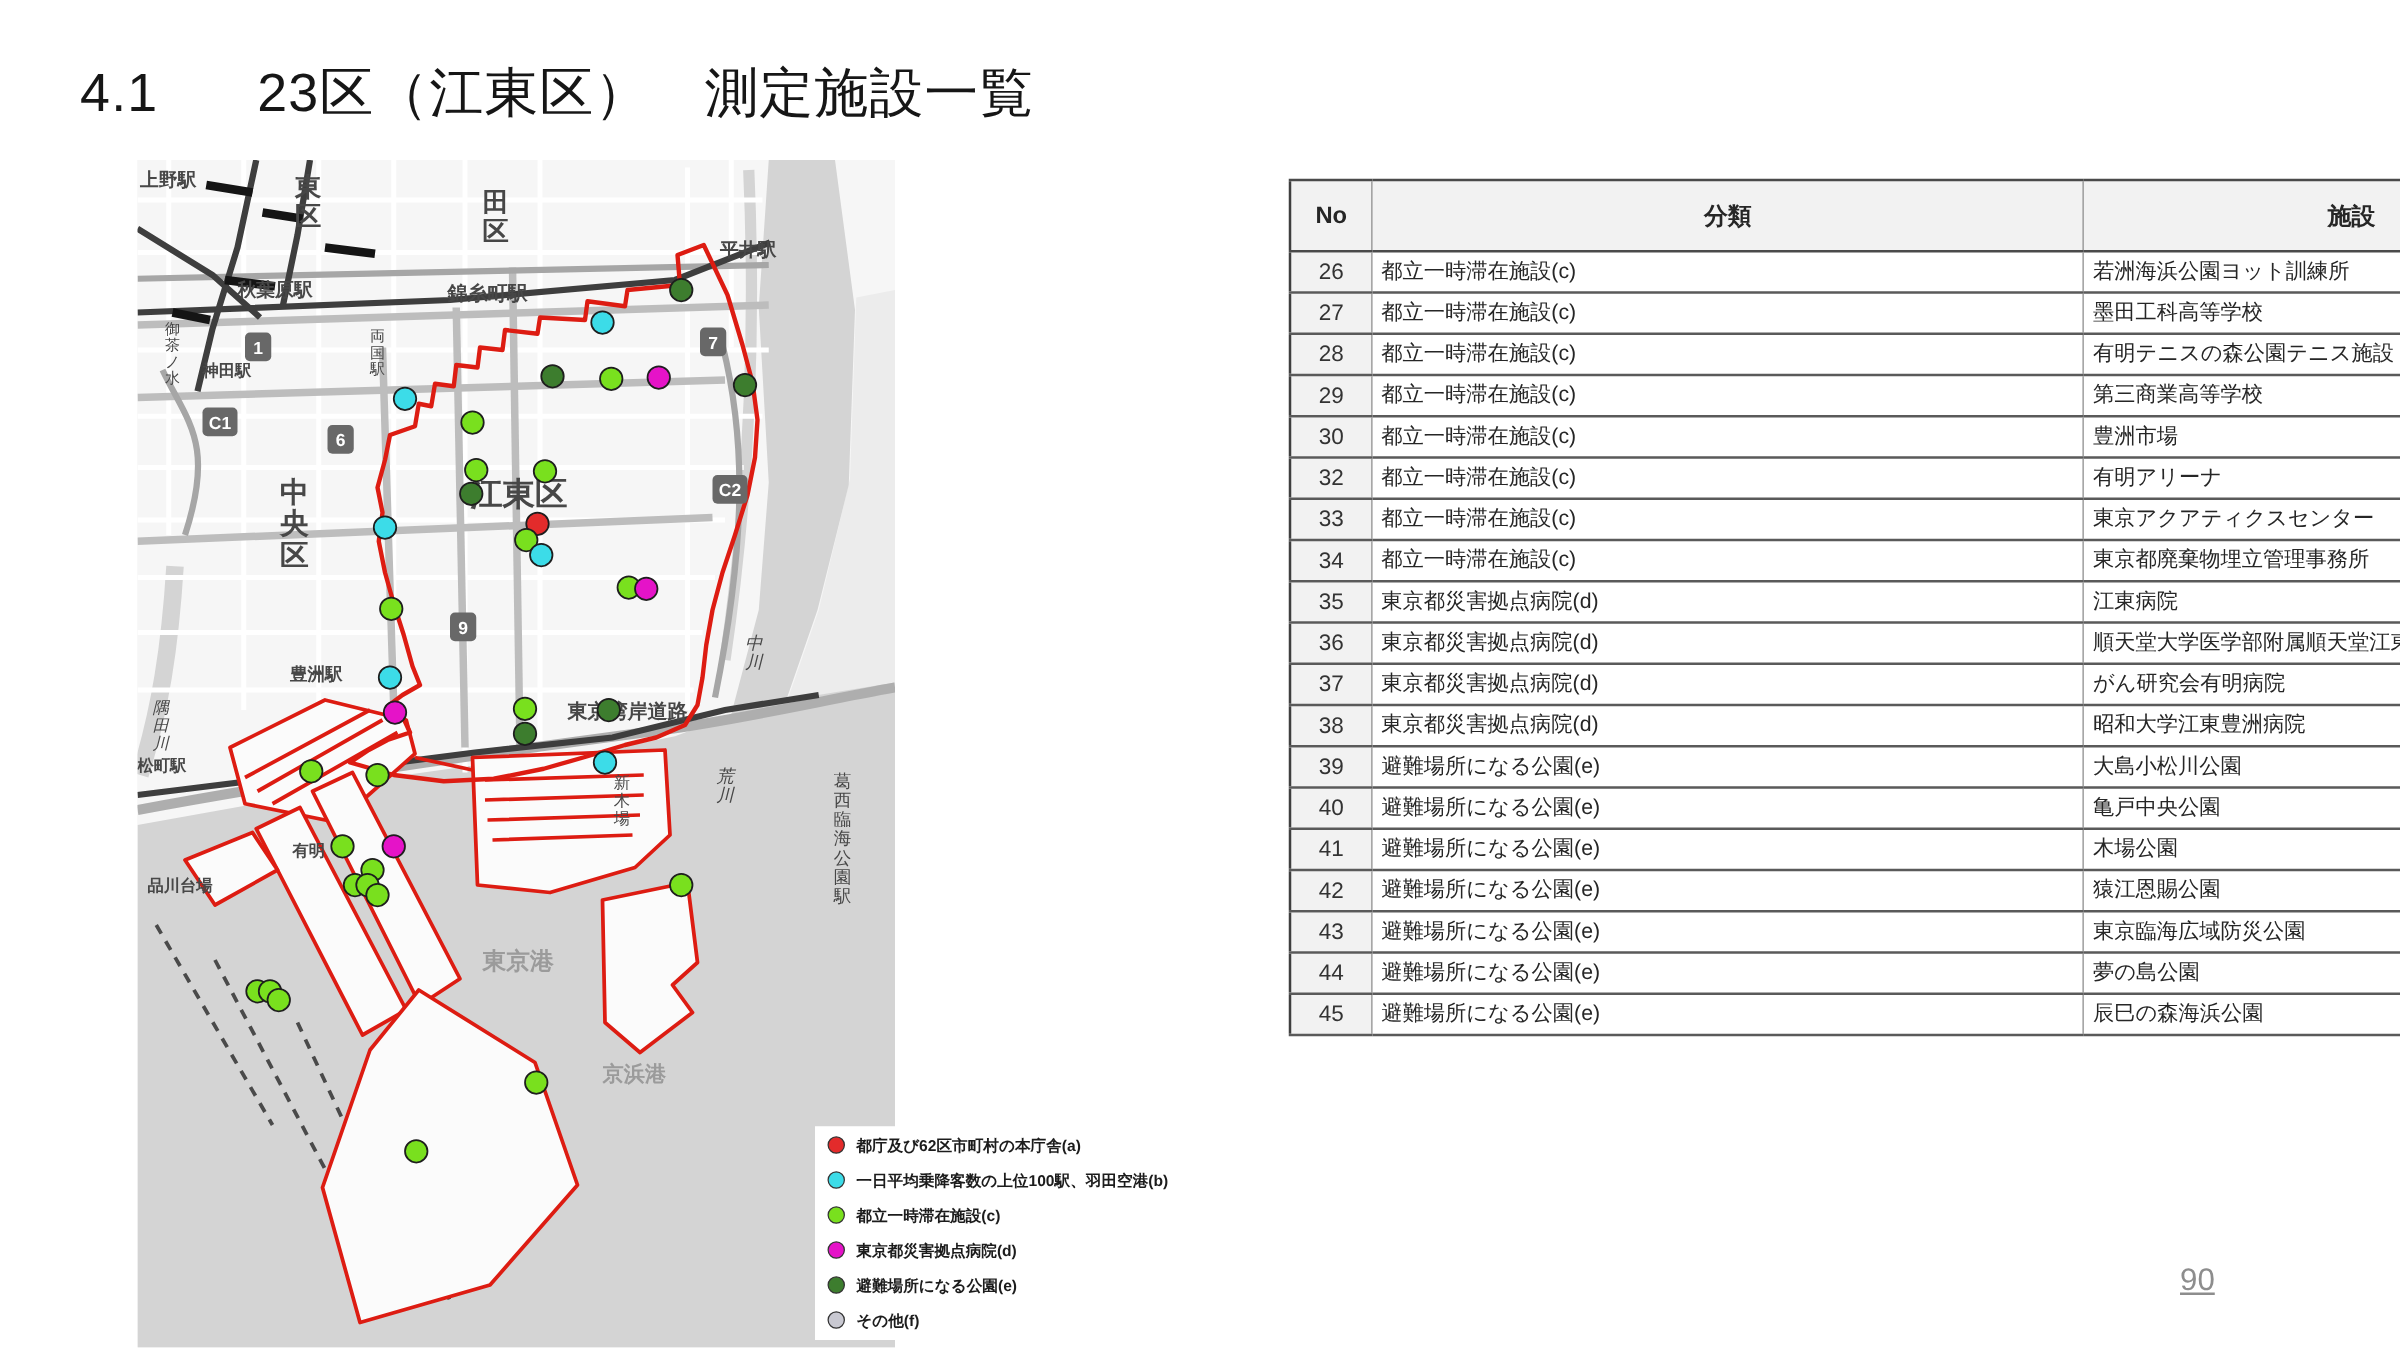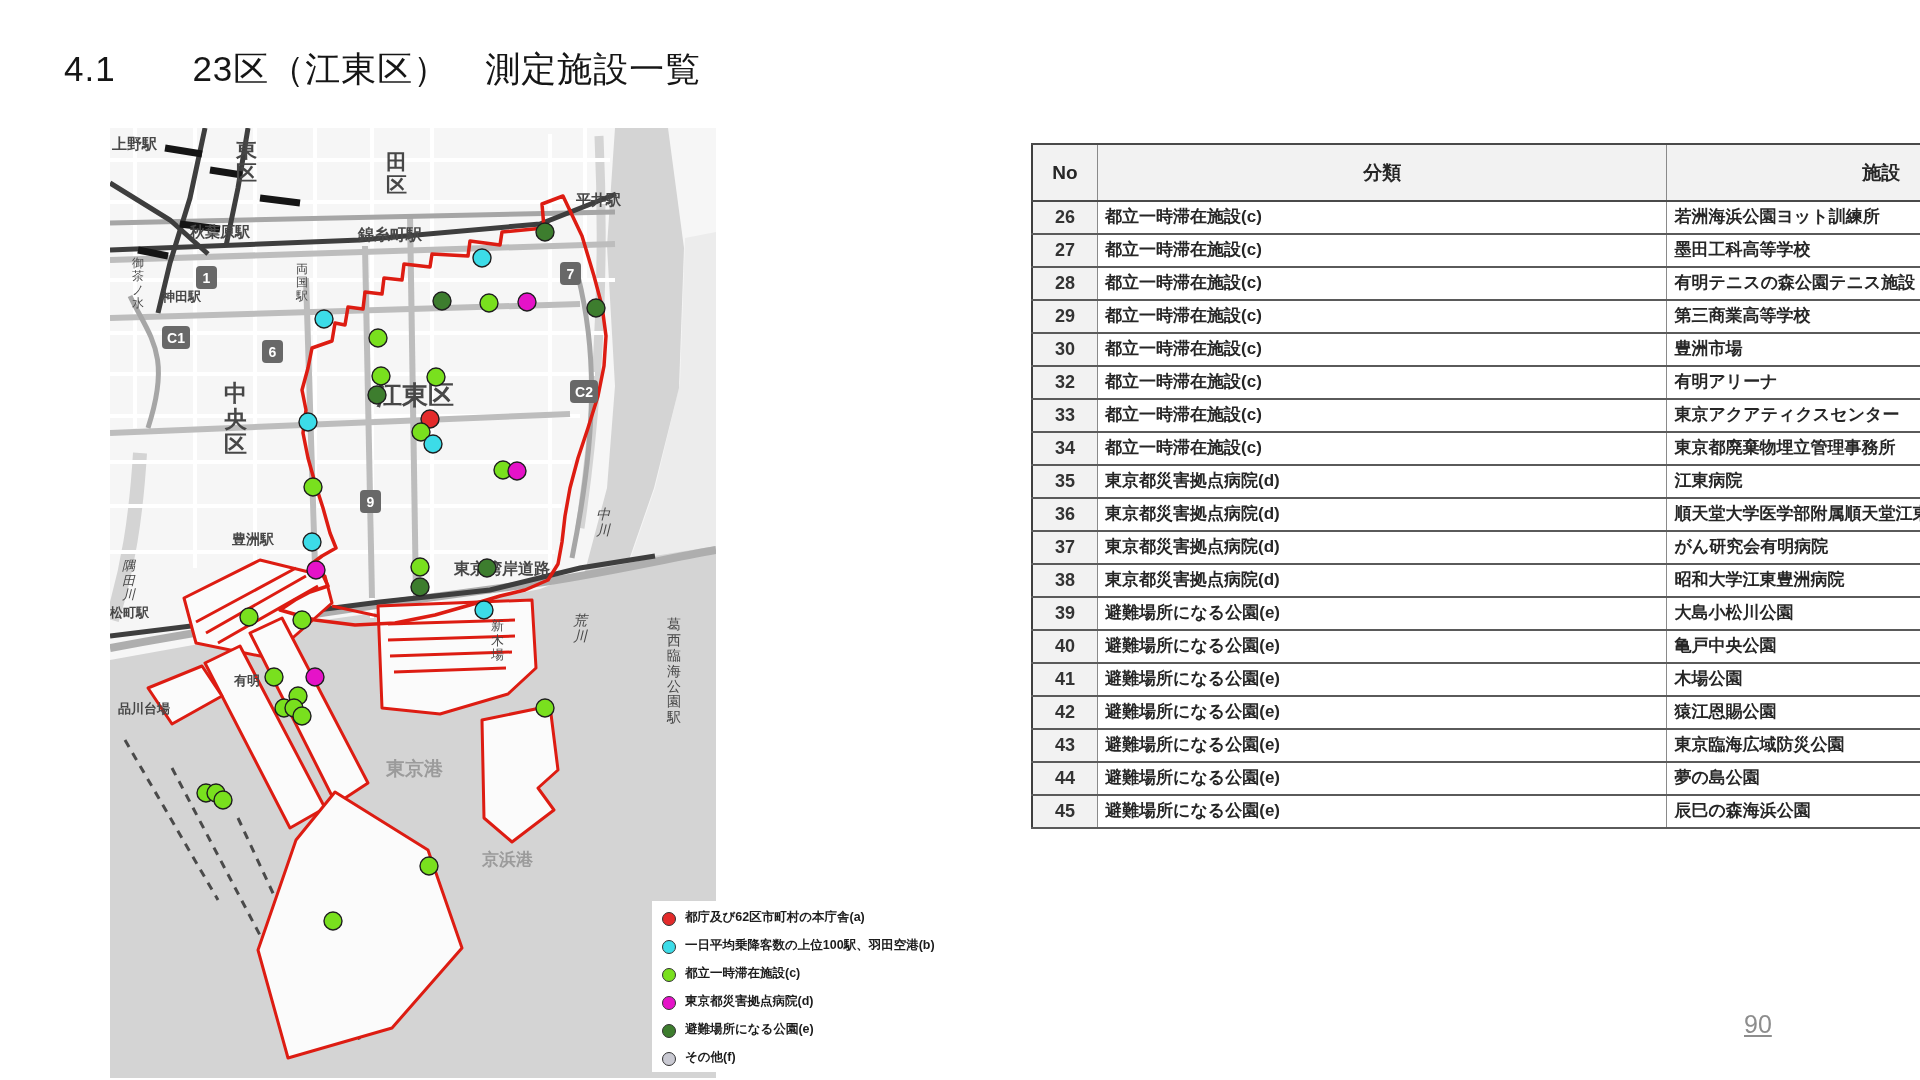--- a/index.html
+++ b/index.html
@@ -1,46 +1,46 @@
 <!DOCTYPE html>
 <html><head>
 <meta charset="utf-8">
 <style>
   html,body{margin:0;padding:0;}
   body{width:1920px;height:1080px;position:relative;background:#ffffff;overflow:hidden;
        font-family:"Liberation Sans","DejaVu Sans",sans-serif;}
   
-  .page-title{position:absolute;left:64px;top:46px;font-size:35px;color:#161616;
+  .page-title{position:absolute;left:64px;top:46px;font-size:43px;color:#161616;
               letter-spacing:1px;white-space:nowrap;}
   .page-title .num{display:inline-block;}
   .page-title .txt{display:inline-block;margin-left:66px;}
   
   .map-wrap{position:absolute;left:110px;top:128px;width:606px;height:950px;background:#f3f3f3;}
   .map-wrap svg{display:block;width:100%;height:100%;}
   
   .legend{position:absolute;left:652px;top:901px;width:316px;background:#ffffff;
           padding:8px 6px 6px 10px;box-sizing:border-box;}
-  .lg-row{display:flex;align-items:flex-end;margin-bottom:11px;}
+  .lg-row{display:flex;align-items:flex-start;margin-bottom:11px;}
   .lg-row:last-child{margin-bottom:0;}
   .lg-dot{width:14px;height:14px;border-radius:50%;border:1.5px solid #333;flex:0 0 auto;
           box-sizing:border-box;}
   .lg-label{font-size:12.5px;font-weight:bold;color:#1c1c1c;margin-left:9px;white-space:nowrap;}
   
   .table-wrap{position:absolute;left:989px;top:143px;width:1066px;padding-left:42px;}
   table.fac{border-collapse:collapse;width:100%;table-layout:fixed;color:#262626;}
   table.fac col.c1{width:57px;}
   table.fac col.c2{width:495px;}
   table.fac col.c3{width:373px;}
   table.fac th{background:#f2f2f2;font-weight:bold;font-size:19px;height:53px;
                border-top:2px solid #4a4a4a;border-bottom:2px solid #4a4a4a;
                border-left:1px solid #8a8a8a;border-right:1px solid #8a8a8a;}
   table.fac td{font-size:17px;height:29px;line-height:1.3;padding:1px 7px;
                border-top:2px solid #5a5a5a;border-bottom:2px solid #5a5a5a;
                border-left:1px solid #8a8a8a;border-right:1px solid #8a8a8a;
-               background:#ffffff;overflow:hidden;font-weight:bold;}
+               background:#ffffff;overflow:hidden;}
   table.fac td.c-no{background:#f2f2f2;text-align:center;font-size:18px;color:#333;padding:1px 2px;}
   table.fac{border:2px solid #3f3f3f;}
   
   .pageno{position:absolute;left:1744px;top:1010px;font-size:25px;color:#8d8d8d;text-decoration:underline;}
 </style>
 </head>
 <body>
 
 <div class="page-title">
   <span class="num">4.1</span>

